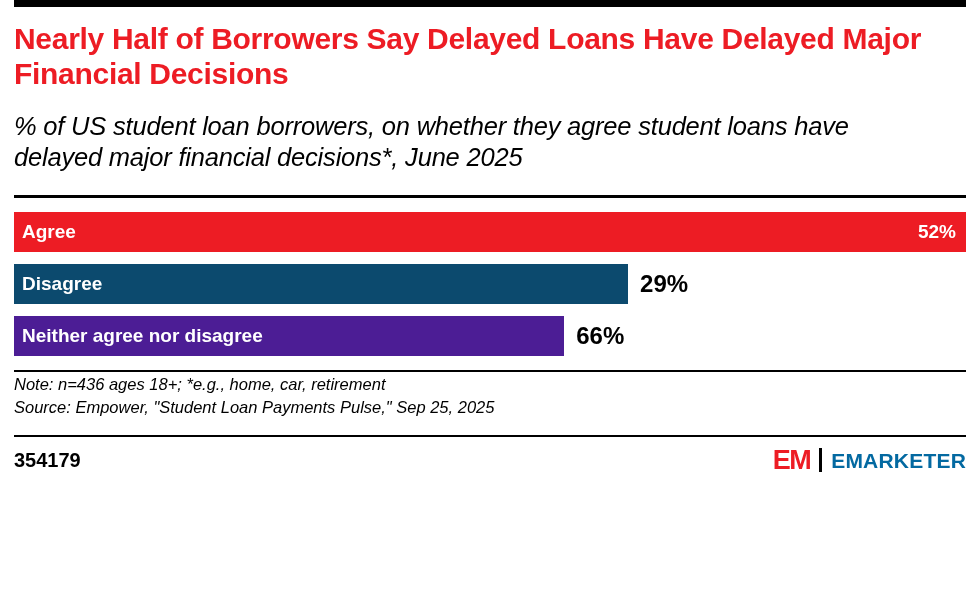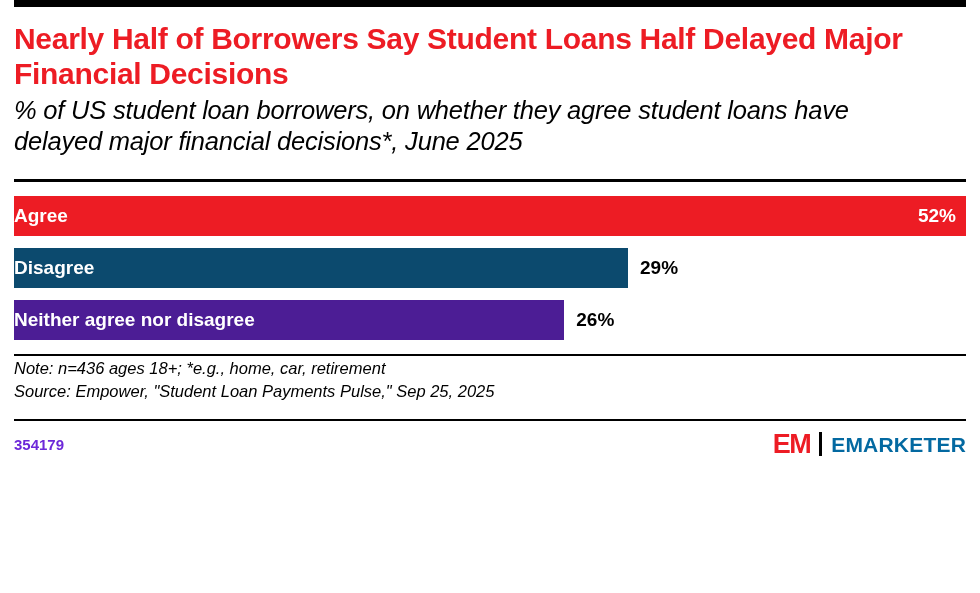--- a/index.html
+++ b/index.html
@@ -32,21 +32,21 @@
     line-height: 1.17;
     letter-spacing: -0.3px;
     margin-top: 14px;
     max-width: 940px;
   }
   .subtitle {
     color: #000000;
     font-size: 25.5px;
     font-style: italic;
     line-height: 1.22;
-    margin-top: 4px;
+    margin-top: 20px;
     max-width: 880px;
     letter-spacing: -0.2px;
   }
   .chart-rule {
     height: 3px;
     background: #000000;
     margin-top: 22px;
   }
   .chart {
     margin-top: 14px;
@@ -56,37 +56,37 @@
     align-items: center;
     height: 40px;
     margin-bottom: 12px;
   }
   .bar {
     height: 40px;
     display: flex;
     align-items: center;
     justify-content: space-between;
     box-sizing: border-box;
-    padding: 0 10px 0 0;
+    padding: 0 10px 0 8px;
   }
   .bar-label {
     color: #ffffff;
     font-size: 19px;
     font-weight: bold;
     white-space: nowrap;
   }
   .bar-value-inside {
     color: #ffffff;
     font-size: 19px;
     font-weight: bold;
     white-space: nowrap;
   }
   .bar-value-outside {
     color: #000000;
-    font-size: 19px;
+    font-size: 24px;
     font-weight: bold;
     margin-left: 12px;
     white-space: nowrap;
   }
   .notes-rule {
     height: 2px;
     background: #000000;
     margin-top: 14px;
   }
   .notes {
@@ -101,23 +101,23 @@
     background: #000000;
     margin-top: 16px;
   }
   .footer {
     display: flex;
     align-items: center;
     justify-content: space-between;
     margin-top: 10px;
   }
   .chart-id {
-    font-size: 15px;
+    font-size: 20px;
     font-weight: bold;
-    color: #6d28d9;
+    color: #000000;
   }
   .brand {
     display: flex;
     align-items: center;
     gap: 9px;
   }
   .brand-mark {
     color: #ed1c24;
     font-size: 27px;
     font-weight: bold;
@@ -138,21 +138,21 @@
     line-height: 1;
   }
 </style>
 </head>
 <body>
 
 <div class="page">
 
   <div class="top-rule"></div>
 
-  <div class="title">Nearly Half of Borrowers Say Student Loans Half Delayed Major Financial Decisions</div>
+  <div class="title">Nearly Half of Borrowers Say Delayed Loans Have Delayed Major Financial Decisions</div>
 
   <div class="subtitle">% of US student loan borrowers, on whether they agree student loans have delayed major financial decisions*, June 2025</div>
 
   <div class="chart-rule"></div>
 
   <div class="chart">
 
     <div class="bar-row">
       <div class="bar" style="width:100%;background:#ED1C24;">
         <span class="bar-label">Agree</span>
@@ -164,21 +164,21 @@
       <div class="bar" style="width:64.5%;background:#0c4a6e;">
         <span class="bar-label">Disagree</span>
       </div>
       <span class="bar-value-outside">29%</span>
     </div>
 
     <div class="bar-row">
       <div class="bar" style="width:57.8%;background:#4c1d95;">
         <span class="bar-label">Neither agree nor disagree</span>
       </div>
-      <span class="bar-value-outside">26%</span>
+      <span class="bar-value-outside">66%</span>
     </div>
 
   </div>
 
   <div class="notes-rule"></div>
 
   <div class="notes">
     <div>Note: n=436 ages 18+; *e.g., home, car, retirement</div>
     <div>Source: Empower, "Student Loan Payments Pulse," Sep 25, 2025</div>
   </div>

